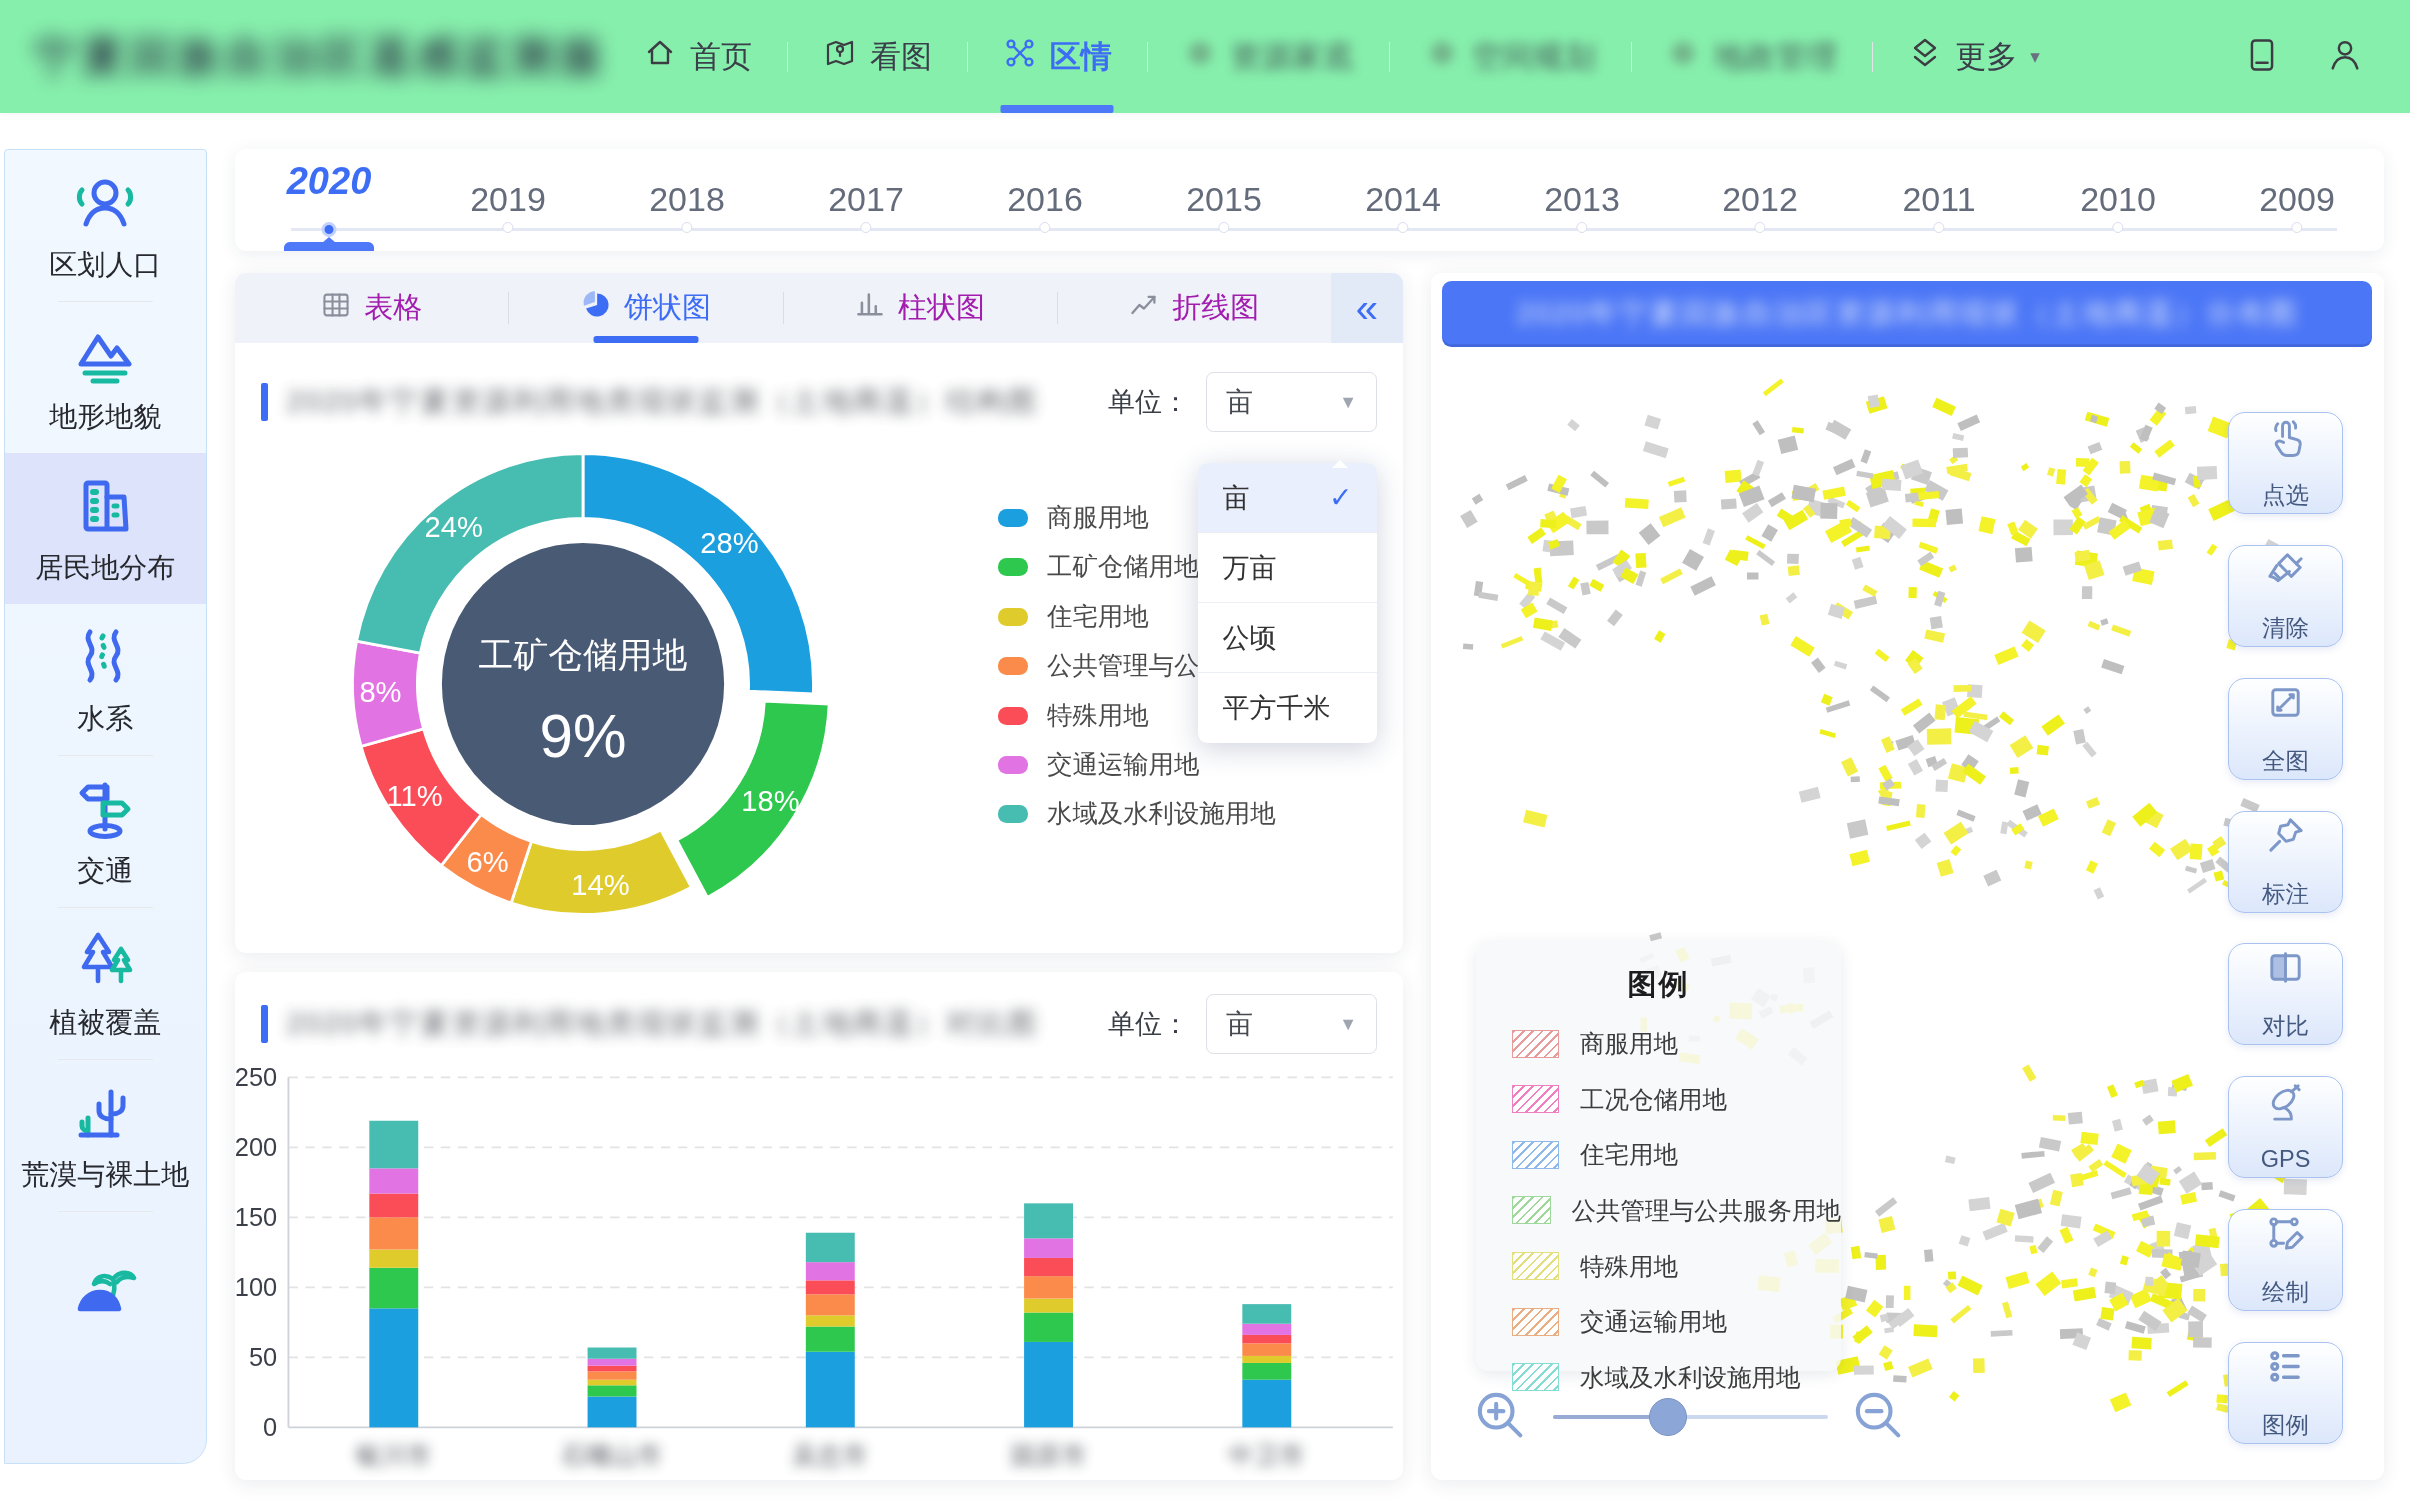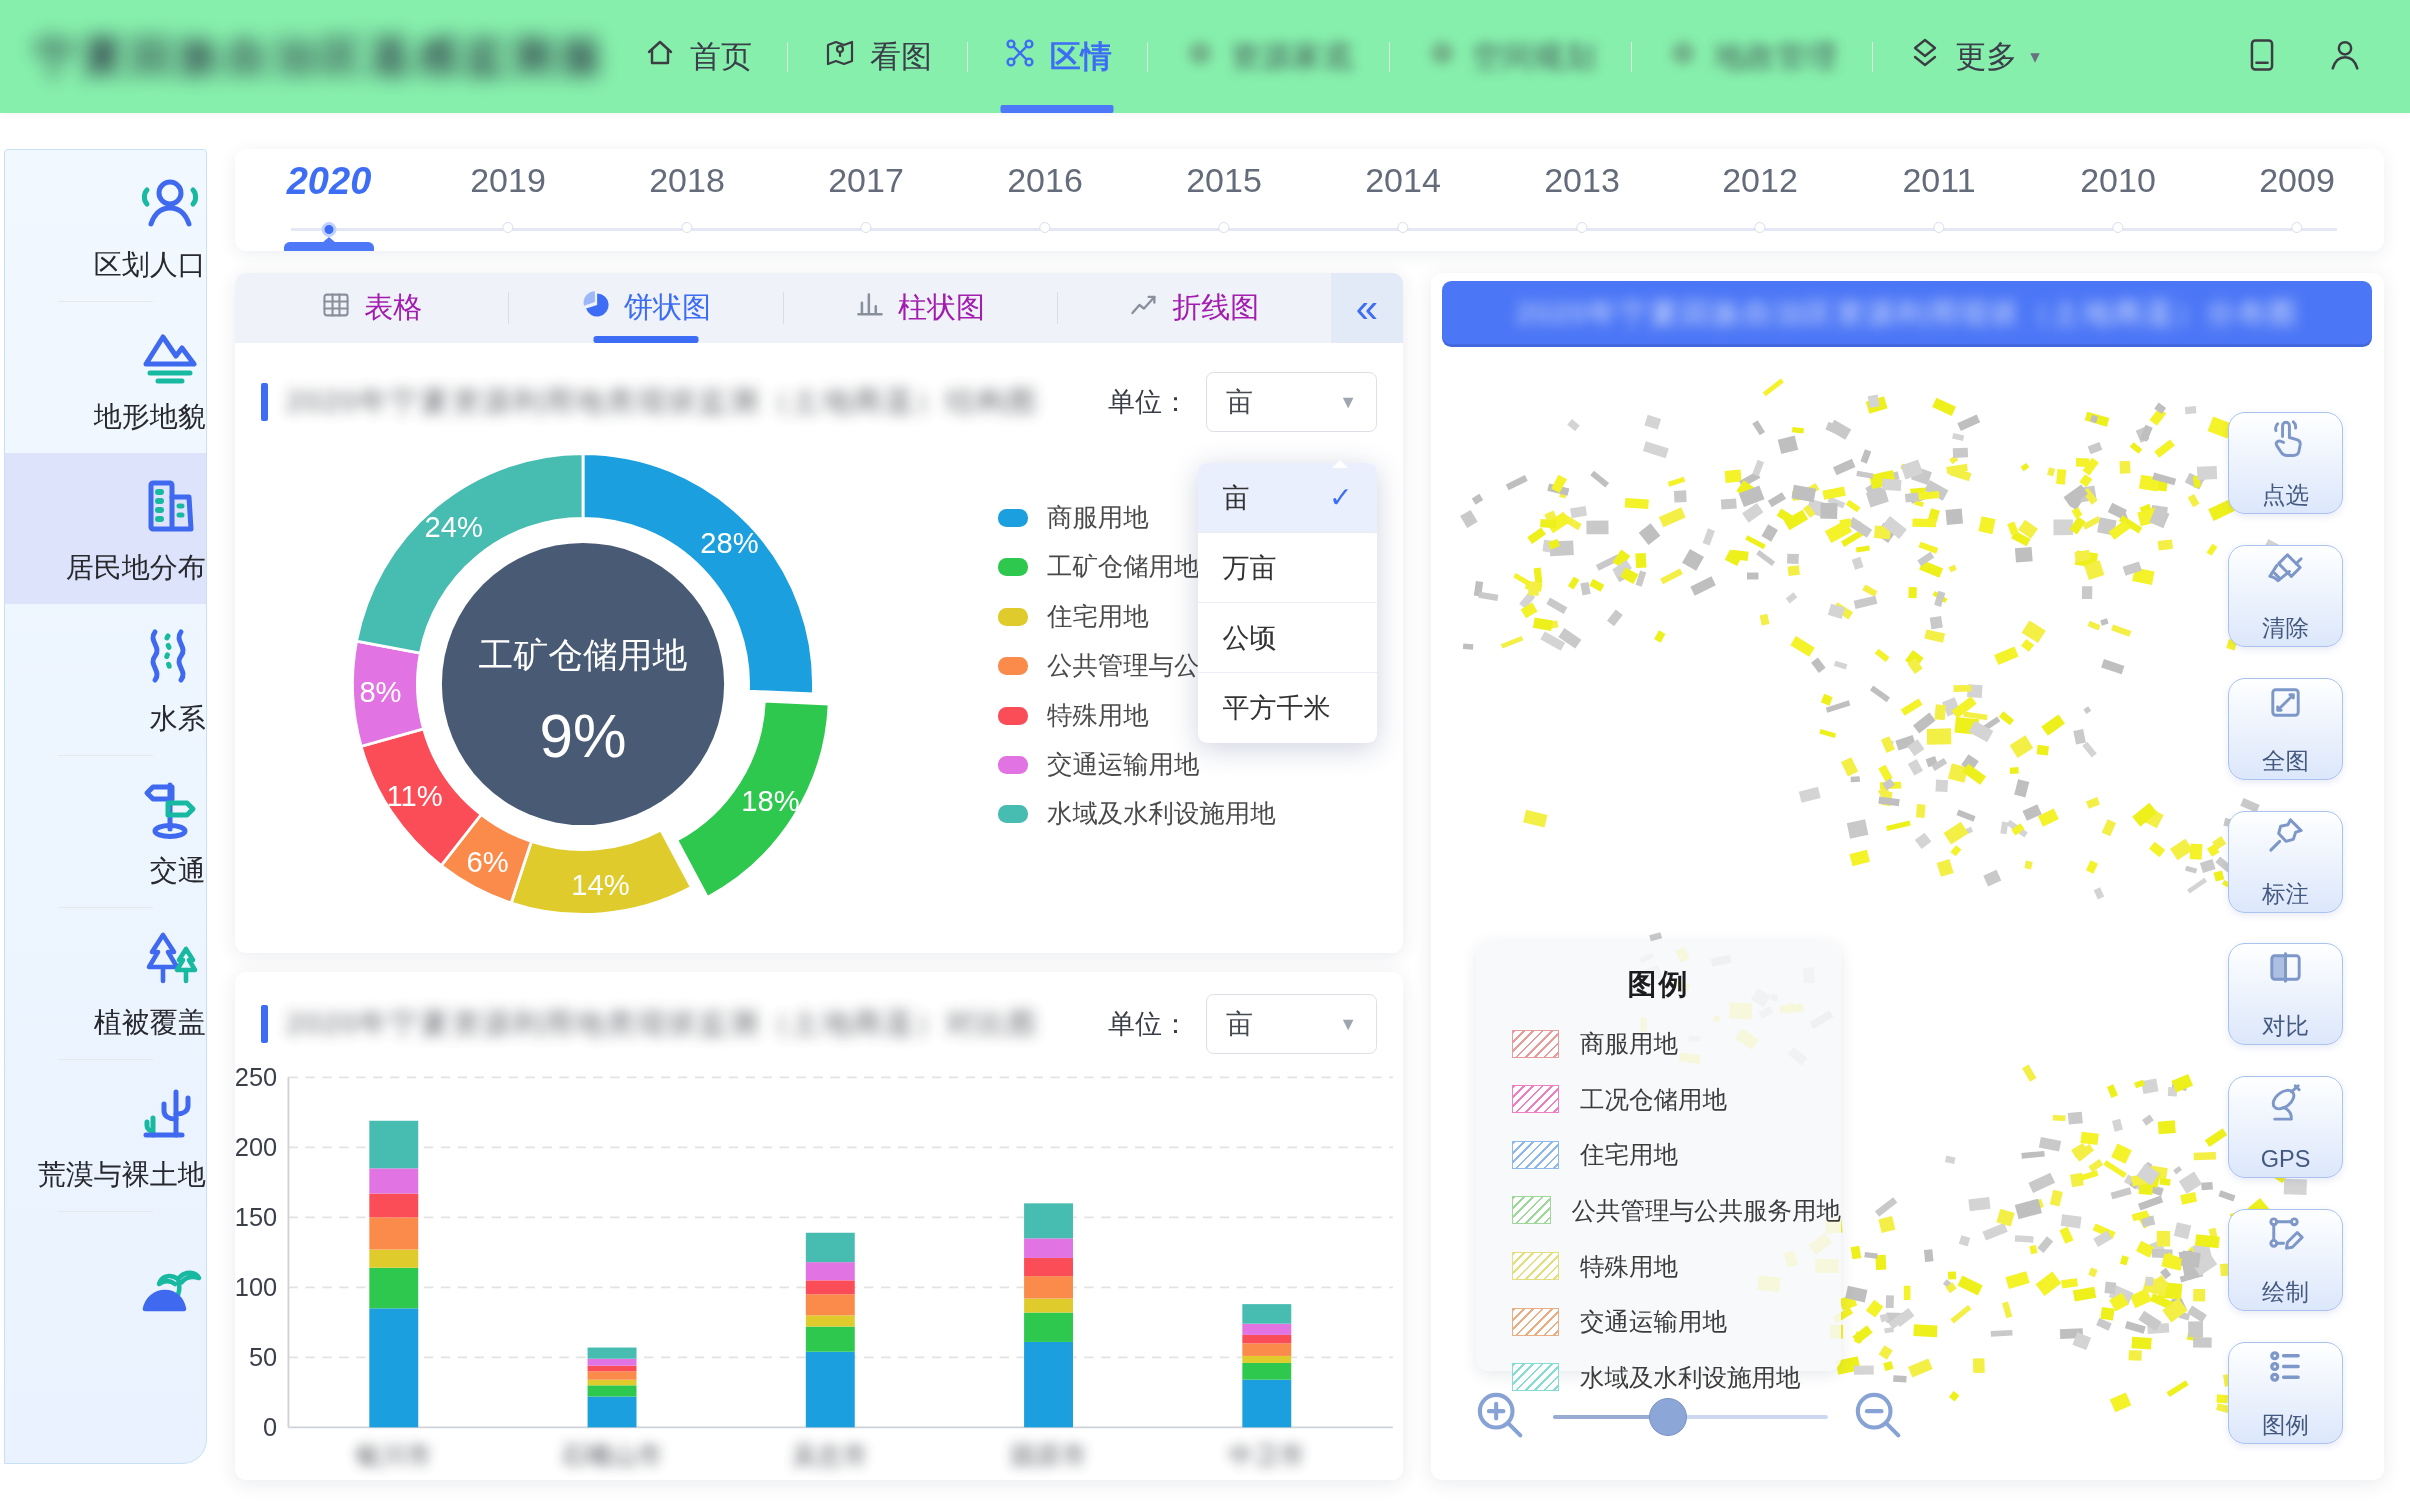--- a/index.html
+++ b/index.html
@@ -23,32 +23,32 @@
   .nav-item.active::after { content:""; position:absolute; left:50%; transform:translateX(-50%);
     bottom:0; width:113px; height:8.5px; background:#4d78f7; border-radius:1.9px;}
   .nav-item .caret { font-size:19px; color:#6a7080; }
   #nav-right { margin-left:auto; display:flex; align-items:center; gap:45px; padding-right:13px;}
   #nav-right svg { width:38px; height:38px; }
 
   
   #sidebar { position:absolute; left:3.8px; top:149px; width:203px; height:1315px;
     background:linear-gradient(180deg,#f1f8ff,#e9f2fe); border:0.9px solid #c6e0f7;
     border-radius:3.8px 3.8px 24.5px 0; overflow:hidden; z-index:5;}
-  .side-item { display:flex; flex-direction:column; align-items:flex-end; justify-content:center;
+  .side-item { display:flex; flex-direction:column; align-items:center; justify-content:center;
     gap:4px; height:151px; cursor:pointer; }
   .side-item.active { background:#dde3fa; }
   .side-item .lbl { font-size:28px; color:#27292e; white-space:nowrap; }
   .side-item svg { width:72px; height:72px; }
   .side-div { height:0.9px; background:#e6e8ea; margin:0 53px; }
 
   
   #timeline { position:absolute; left:235px; top:149px; width:2149px; height:102px; background:#fff;
     border-radius:11.3px; box-shadow:0 3.8px 17px rgba(31,45,80,.08); z-index:10;}
   #tl-line { position:absolute; left:56px; right:47px; top:79px; height:2.8px; background:#e4e8f4; }
-  .tl-year { position:absolute; top:12px; transform:translateX(-50%); font-size:34px; color:#646b7a; cursor:pointer;}
+  .tl-year { position:absolute; top:31px; transform:translateX(-50%); font-size:34px; color:#646b7a; cursor:pointer;}
   .tl-year.sel { color:#3d6df5; font-weight:bold; font-size:38px; top:11.3px;}
   .tl-dot { position:absolute; top:73px; width:11.3px; height:11.3px; border-radius:50%; background:#fff;
     border:1.9px solid #d9def0; transform:translateX(-50%); cursor:pointer;}
   .tl-dot.sel { width:15px; height:15px; top:73px; background:#3d6df5; border:3.8px solid #c3d2fc;}
   #tl-indicator { position:absolute; bottom:0; width:90px; height:9.4px; background:#4d78f7;
     border-radius:5.6px 5.6px 0 0; transform:translateX(-50%);}
   #tl-indicator::before { content:""; position:absolute; left:50%; top:-11.3px; transform:translateX(-50%);
     border:7.5px solid transparent; border-bottom:6.6px solid #4d78f7;}
 
   

